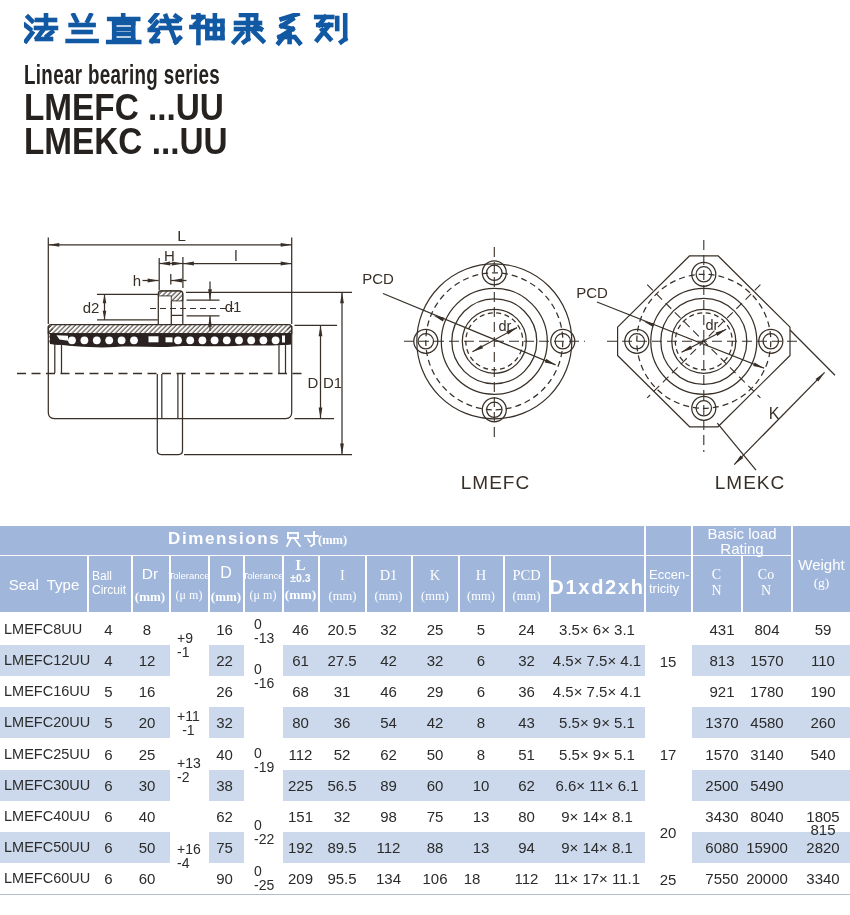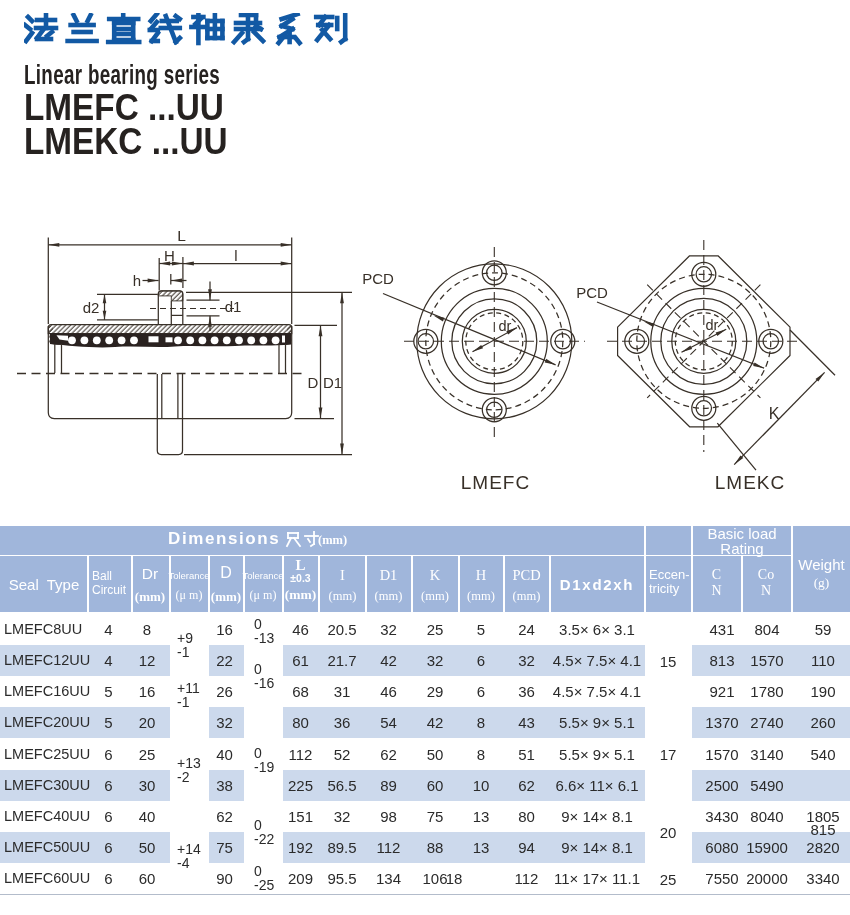--- a/index.html
+++ b/index.html
@@ -309,21 +309,21 @@
 <div class="w c ser" style="left:342.5px;top:567px;font-size:14.5px;">I</div>
 <div class="w c ser" style="left:342.5px;top:589px;font-size:12.5px;">(mm)</div>
 <div class="w c ser" style="left:388.5px;top:567px;font-size:14.5px;">D1</div>
 <div class="w c ser" style="left:388.5px;top:589px;font-size:12.5px;">(mm)</div>
 <div class="w c ser" style="left:435px;top:567px;font-size:14.5px;">K</div>
 <div class="w c ser" style="left:435px;top:589px;font-size:12.5px;">(mm)</div>
 <div class="w c ser" style="left:481px;top:567px;font-size:14.5px;">H</div>
 <div class="w c ser" style="left:481px;top:589px;font-size:12.5px;">(mm)</div>
 <div class="w c ser" style="left:526.5px;top:567px;font-size:14.5px;">PCD</div>
 <div class="w c ser" style="left:526.5px;top:589px;font-size:12.5px;">(mm)</div>
-<div class="w c" style="left:597px;top:576px;font-size:15px;font-weight:bold;letter-spacing:1.7px">D1xd2xh</div>
+<div class="w c" style="left:597px;top:576px;font-size:20px;font-weight:bold;letter-spacing:1.7px">D1xd2xh</div>
 <div class="w" style="left:649px;top:568px;font-size:13px;line-height:13.5px">Eccen-<br>tricity</div>
 <div class="w c ser" style="left:716.5px;top:567px;font-size:14px;">C</div>
 <div class="w c ser" style="left:716.5px;top:583px;font-size:14px;">N</div>
 <div class="w c ser" style="left:766px;top:567px;font-size:14px;">Co</div>
 <div class="w c ser" style="left:766px;top:583px;font-size:14px;">N</div>
 <div class="dl" style="left:4px;top:620.7px">LMEFC8UU</div>
 <div class="d" style="left:108.5px;top:620.7px">4</div>
 <div class="d" style="left:147px;top:620.7px">8</div>
 <div class="d" style="left:224.5px;top:620.7px">16</div>
 <div class="d" style="left:300.5px;top:620.7px">46</div>
@@ -334,21 +334,21 @@
 <div class="d" style="left:526.5px;top:620.7px">24</div>
 <div class="d" style="left:722px;top:620.7px">431</div>
 <div class="d" style="left:767px;top:620.7px">804</div>
 <div class="d" style="left:823px;top:620.7px">59</div>
 <div class="d" style="left:597px;top:620.7px">3.5× 6× 3.1</div>
 <div class="dl" style="left:4px;top:651.9px">LMEFC12UU</div>
 <div class="d" style="left:108.5px;top:651.9px">4</div>
 <div class="d" style="left:147px;top:651.9px">12</div>
 <div class="d" style="left:224.5px;top:651.9px">22</div>
 <div class="d" style="left:300.5px;top:651.9px">61</div>
-<div class="d" style="left:342px;top:651.9px">21.7</div>
+<div class="d" style="left:342px;top:651.9px">27.5</div>
 <div class="d" style="left:388.5px;top:651.9px">42</div>
 <div class="d" style="left:435px;top:651.9px">32</div>
 <div class="d" style="left:481px;top:651.9px">6</div>
 <div class="d" style="left:526.5px;top:651.9px">32</div>
 <div class="d" style="left:722px;top:651.9px">813</div>
 <div class="d" style="left:767px;top:651.9px">1570</div>
 <div class="d" style="left:823px;top:651.9px">110</div>
 <div class="d" style="left:597px;top:651.9px">4.5× 7.5× 4.1</div>
 <div class="dl" style="left:4px;top:683.1px">LMEFC16UU</div>
 <div class="d" style="left:108.5px;top:683.1px">5</div>
@@ -368,21 +368,21 @@
 <div class="d" style="left:108.5px;top:714.3px">5</div>
 <div class="d" style="left:147px;top:714.3px">20</div>
 <div class="d" style="left:224.5px;top:714.3px">32</div>
 <div class="d" style="left:300.5px;top:714.3px">80</div>
 <div class="d" style="left:342px;top:714.3px">36</div>
 <div class="d" style="left:388.5px;top:714.3px">54</div>
 <div class="d" style="left:435px;top:714.3px">42</div>
 <div class="d" style="left:481px;top:714.3px">8</div>
 <div class="d" style="left:526.5px;top:714.3px">43</div>
 <div class="d" style="left:722px;top:714.3px">1370</div>
-<div class="d" style="left:767px;top:714.3px">2740</div>
+<div class="d" style="left:767px;top:714.3px">4580</div>
 <div class="d" style="left:823px;top:714.3px">260</div>
 <div class="d" style="left:597px;top:714.3px">5.5× 9× 5.1</div>
 <div class="dl" style="left:4px;top:745.5px">LMEFC25UU</div>
 <div class="d" style="left:108.5px;top:745.5px">6</div>
 <div class="d" style="left:147px;top:745.5px">25</div>
 <div class="d" style="left:224.5px;top:745.5px">40</div>
 <div class="d" style="left:300.5px;top:745.5px">112</div>
 <div class="d" style="left:342px;top:745.5px">52</div>
 <div class="d" style="left:388.5px;top:745.5px">62</div>
 <div class="d" style="left:435px;top:745.5px">50</div>
@@ -435,33 +435,33 @@
 <div class="d" style="left:823px;top:839.1px">2820</div>
 <div class="d" style="left:597px;top:839.1px">9× 14× 8.1</div>
 <div class="dl" style="left:4px;top:870.3px">LMEFC60UU</div>
 <div class="d" style="left:108.5px;top:870.3px">6</div>
 <div class="d" style="left:147px;top:870.3px">60</div>
 <div class="d" style="left:224.5px;top:870.3px">90</div>
 <div class="d" style="left:300.5px;top:870.3px">209</div>
 <div class="d" style="left:342px;top:870.3px">95.5</div>
 <div class="d" style="left:388.5px;top:870.3px">134</div>
 <div class="d" style="left:435px;top:870.3px">106</div>
-<div class="d" style="left:454px;top:870.3px">18</div>
+<div class="d" style="left:472px;top:870.3px">18</div>
 <div class="d" style="left:526.5px;top:870.3px">112</div>
 <div class="d" style="left:722px;top:870.3px">7550</div>
 <div class="d" style="left:767px;top:870.3px">20000</div>
 <div class="d" style="left:823px;top:870.3px">3340</div>
 <div class="d" style="left:597px;top:870.3px">11× 17× 11.1</div>
 <div class="t2" style="left:186px;top:630.7px;text-align:left;transform:none;left:177px">+9
 -1</div>
-<div class="t2" style="left:186px;top:681px;text-align:left;transform:none;left:177px">+11
+<div class="t2" style="left:186px;top:709px;text-align:center;transform:none;left:177px">+11
 -1</div>
 <div class="t2" style="left:186px;top:755.5px;text-align:left;transform:none;left:177px">+13
 -2</div>
-<div class="t2" style="left:186px;top:842.0px;text-align:left;transform:none;left:177px">+14
+<div class="t2" style="left:186px;top:842.0px;text-align:left;transform:none;left:177px">+16
 -4</div>
 <div class="t2" style="left:254px;top:616.5px;text-align:left;transform:none">0
 -13</div>
 <div class="t2" style="left:254px;top:662.0px;text-align:left;transform:none">0
 -16</div>
 <div class="t2" style="left:254px;top:746.0px;text-align:left;transform:none">0
 -19</div>
 <div class="t2" style="left:254px;top:818.0px;text-align:left;transform:none">0
 -22</div>
 <div class="t2" style="left:254px;top:864.0px;text-align:left;transform:none">0

